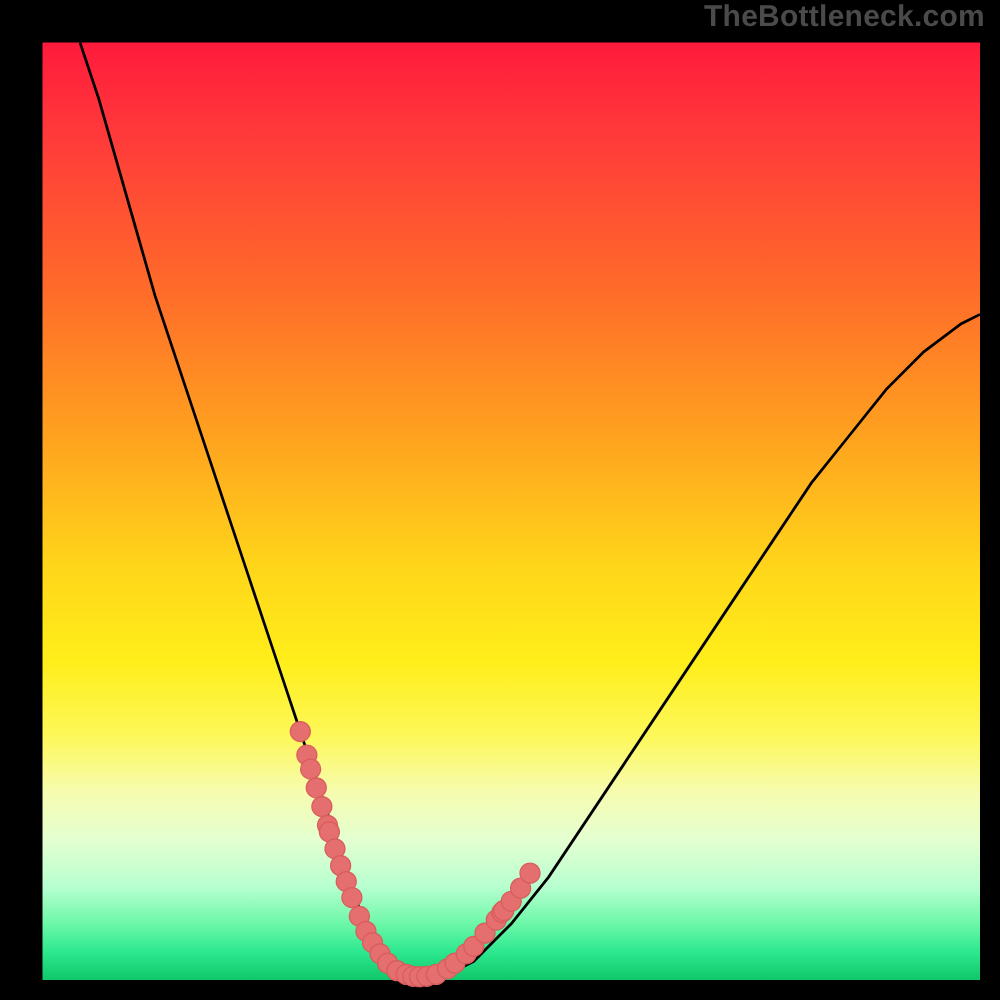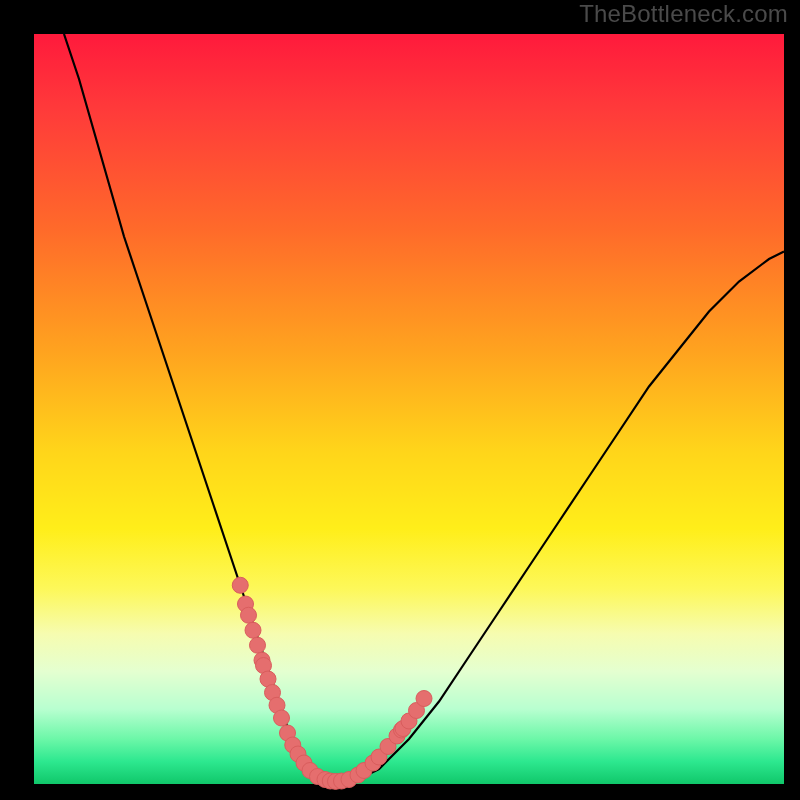--- a/index.html
+++ b/index.html
@@ -41,21 +41,21 @@
       #2de88f 97%,
       #10c76a 100%
     );
   }
   .watermark {
     position: absolute;
     top: 0;
     right: 12px;
     color: #4a4a4a;
     font-size: 24px;
-    font-weight: 400;
+    font-weight: 700;
     letter-spacing: 0.2px;
     user-select: none;
   }
   svg.curve {
     position: absolute;
     left: 0;
     top: 0;
     width: 750px;
     height: 750px;
     overflow: visible;

